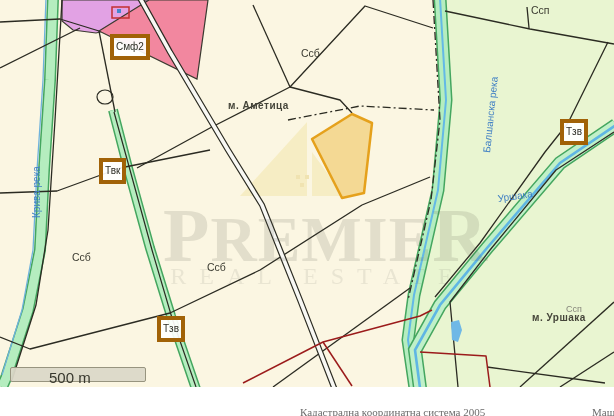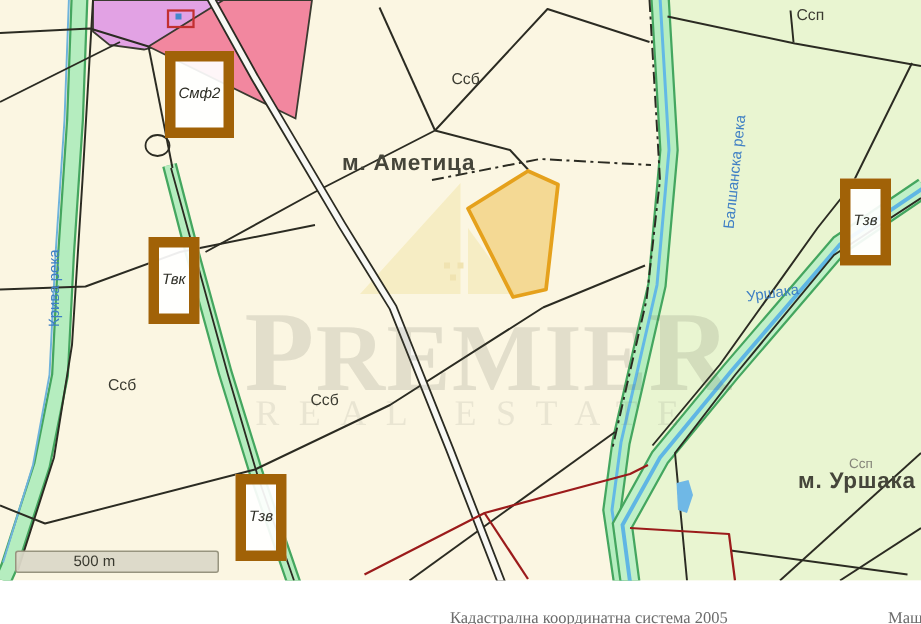--- a/index.html
+++ b/index.html
@@ -11,30 +11,30 @@
   #watermark{position:absolute;left:0;top:0;width:614px;height:387px;pointer-events:none;}
   #wm1{position:absolute;left:163px;top:192px;width:300px;text-align:center;
        font-family:"Liberation Serif",serif;font-weight:bold;font-size:64px;
        letter-spacing:1px;color:rgba(85,85,75,0.15);white-space:nowrap;}
   #wm1 .big{font-size:76px;}
   #wm2{position:absolute;left:168px;top:263px;width:300px;text-align:center;
        font-family:"Liberation Serif",serif;font-size:24px;letter-spacing:13px;
        color:rgba(110,110,100,0.12);white-space:nowrap;}
   
   .map-label{position:absolute;white-space:nowrap;}
-  .chip{background:rgba(255,255,255,0.92);border:7px solid #a16207;padding:16px 2px;
-        font-size:10px;color:#2e2e26;line-height:12px;font-style:italic;}
+  .chip{background:rgba(255,255,255,0.92);border:4px solid #a16207;padding:3px 2px;
+        font-size:10px;color:#2e2e26;line-height:12px;}
   .plain{font-size:10.5px;color:#3a3a30;}
   .plain-small{font-size:9px;color:#85857a;}
-  .area{font-size:15px;font-weight:bold;color:#45453a;letter-spacing:0.5px;}
+  .area{font-size:10px;font-weight:bold;color:#45453a;letter-spacing:0.5px;}
   .river-v,.river-h{font-size:10px;color:#3f7fc4;transform-origin:0 0;}
   
   #scalebar{position:absolute;left:10px;top:367px;width:134px;height:13px;
             background:rgba(219,216,200,0.95);border:1px solid #97947f;border-radius:2px;}
-  #scalebar span{position:absolute;left:38px;top:1px;font-size:10px;color:#38382e;}
+  #scalebar span{position:absolute;left:38px;top:1px;font-size:15px;color:#38382e;}
   
   #statusbar{position:absolute;left:0;top:395px;width:590px;height:29px;background:#ffffff;font-family:Liberation Serif, serif;}
   #statusbar span{position:absolute;top:11px;font-size:11px;white-space:nowrap;}
   #status-system{left:300px;color:#6b6b6b;}
   #status-coords{left:497px;color:#2e8da0;}
   #status-scale{left:592px;color:#6b6b6b;}
 </style>
 </head>
 <body>
 

